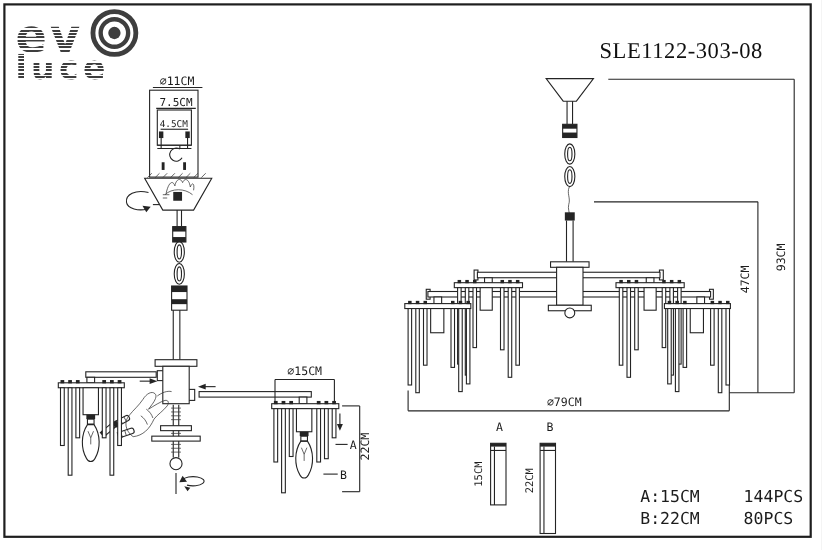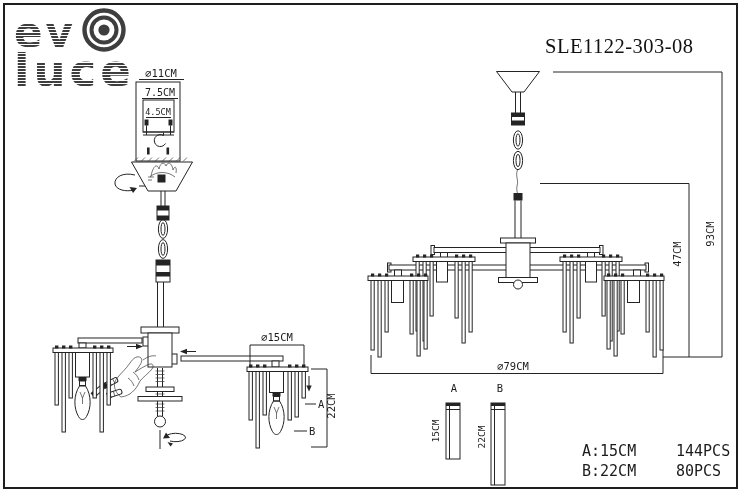--- a/index.html
+++ b/index.html
@@ -16,21 +16,21 @@
   .logo-word{
     font-family:"DejaVu Sans",sans-serif;font-weight:bold;
     color:#3e3e3e;
     background-image:repeating-linear-gradient(to bottom,#3e3e3e 0px,#3e3e3e 1.9px,rgba(255,255,255,0) 1.9px,rgba(255,255,255,0) 3px);
     -webkit-background-clip:text;background-clip:text;
   }
   @supports ((-webkit-background-clip:text)){
     .logo-word{color:transparent;}
   }
   .logo-ev{font-size:42px;letter-spacing:3px;margin-top:8px;}
-  .logo-luce{font-size:45px;letter-spacing:4px;margin-top:-8px;}
+  .logo-luce{font-size:30px;letter-spacing:4px;margin-top:-8px;}
   .logo-bullseye{margin-left:5px;margin-top:3px;}
   svg text{user-select:none;}
   .dim{font-family:"DejaVu Sans Mono","DejaVu Sans",monospace;fill:#1c1c1c;}
   .model{font-family:"Liberation Serif","DejaVu Serif",serif;fill:#111;letter-spacing:0.5px;}
   .ln{stroke:#242424;fill:none;stroke-width:1;}
   .thin{stroke:#3a3a3a;fill:none;stroke-width:0.7;}
   .fl{fill:#242424;stroke:none;}
   .wh{fill:#ffffff;stroke:#242424;stroke-width:1;}
 </style>
 </head>

